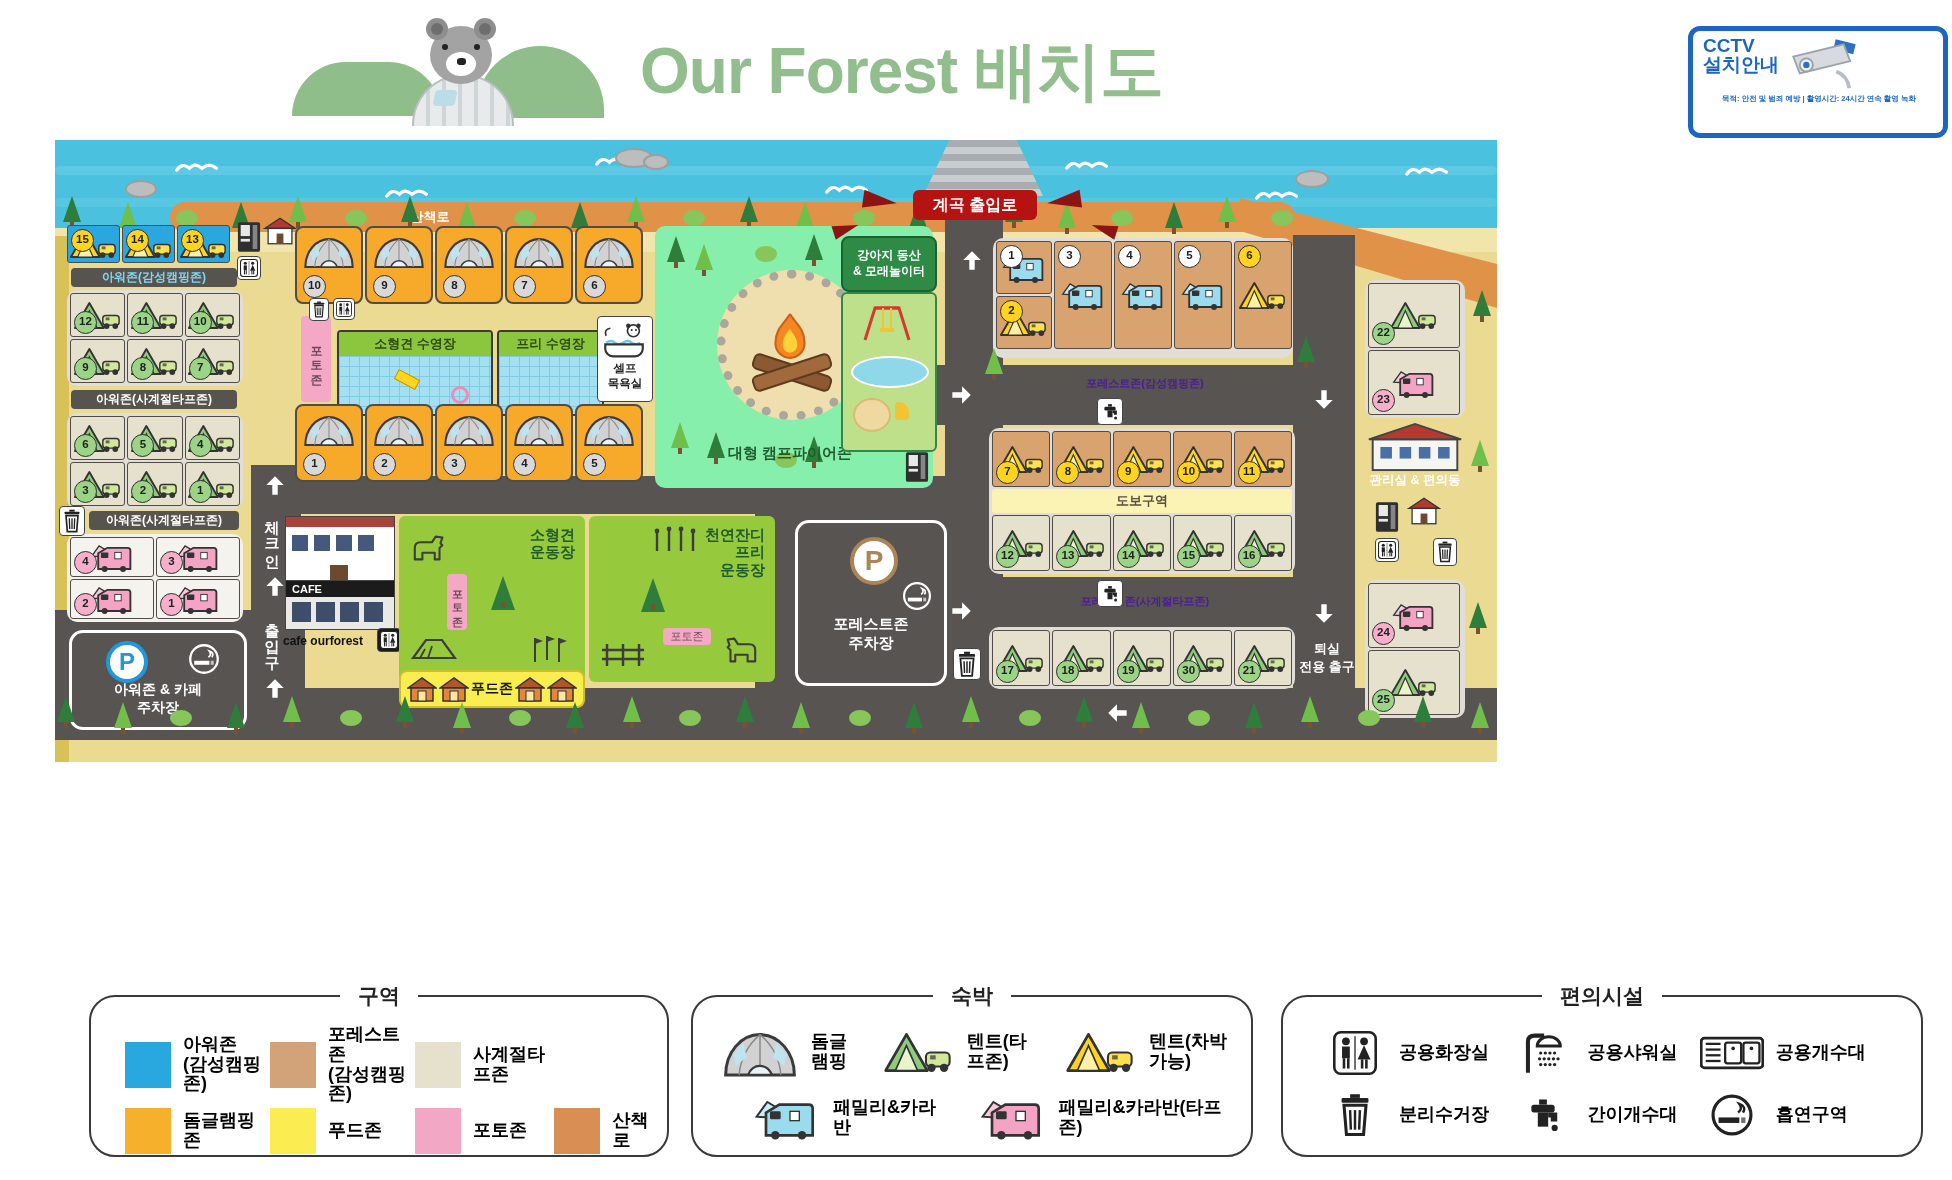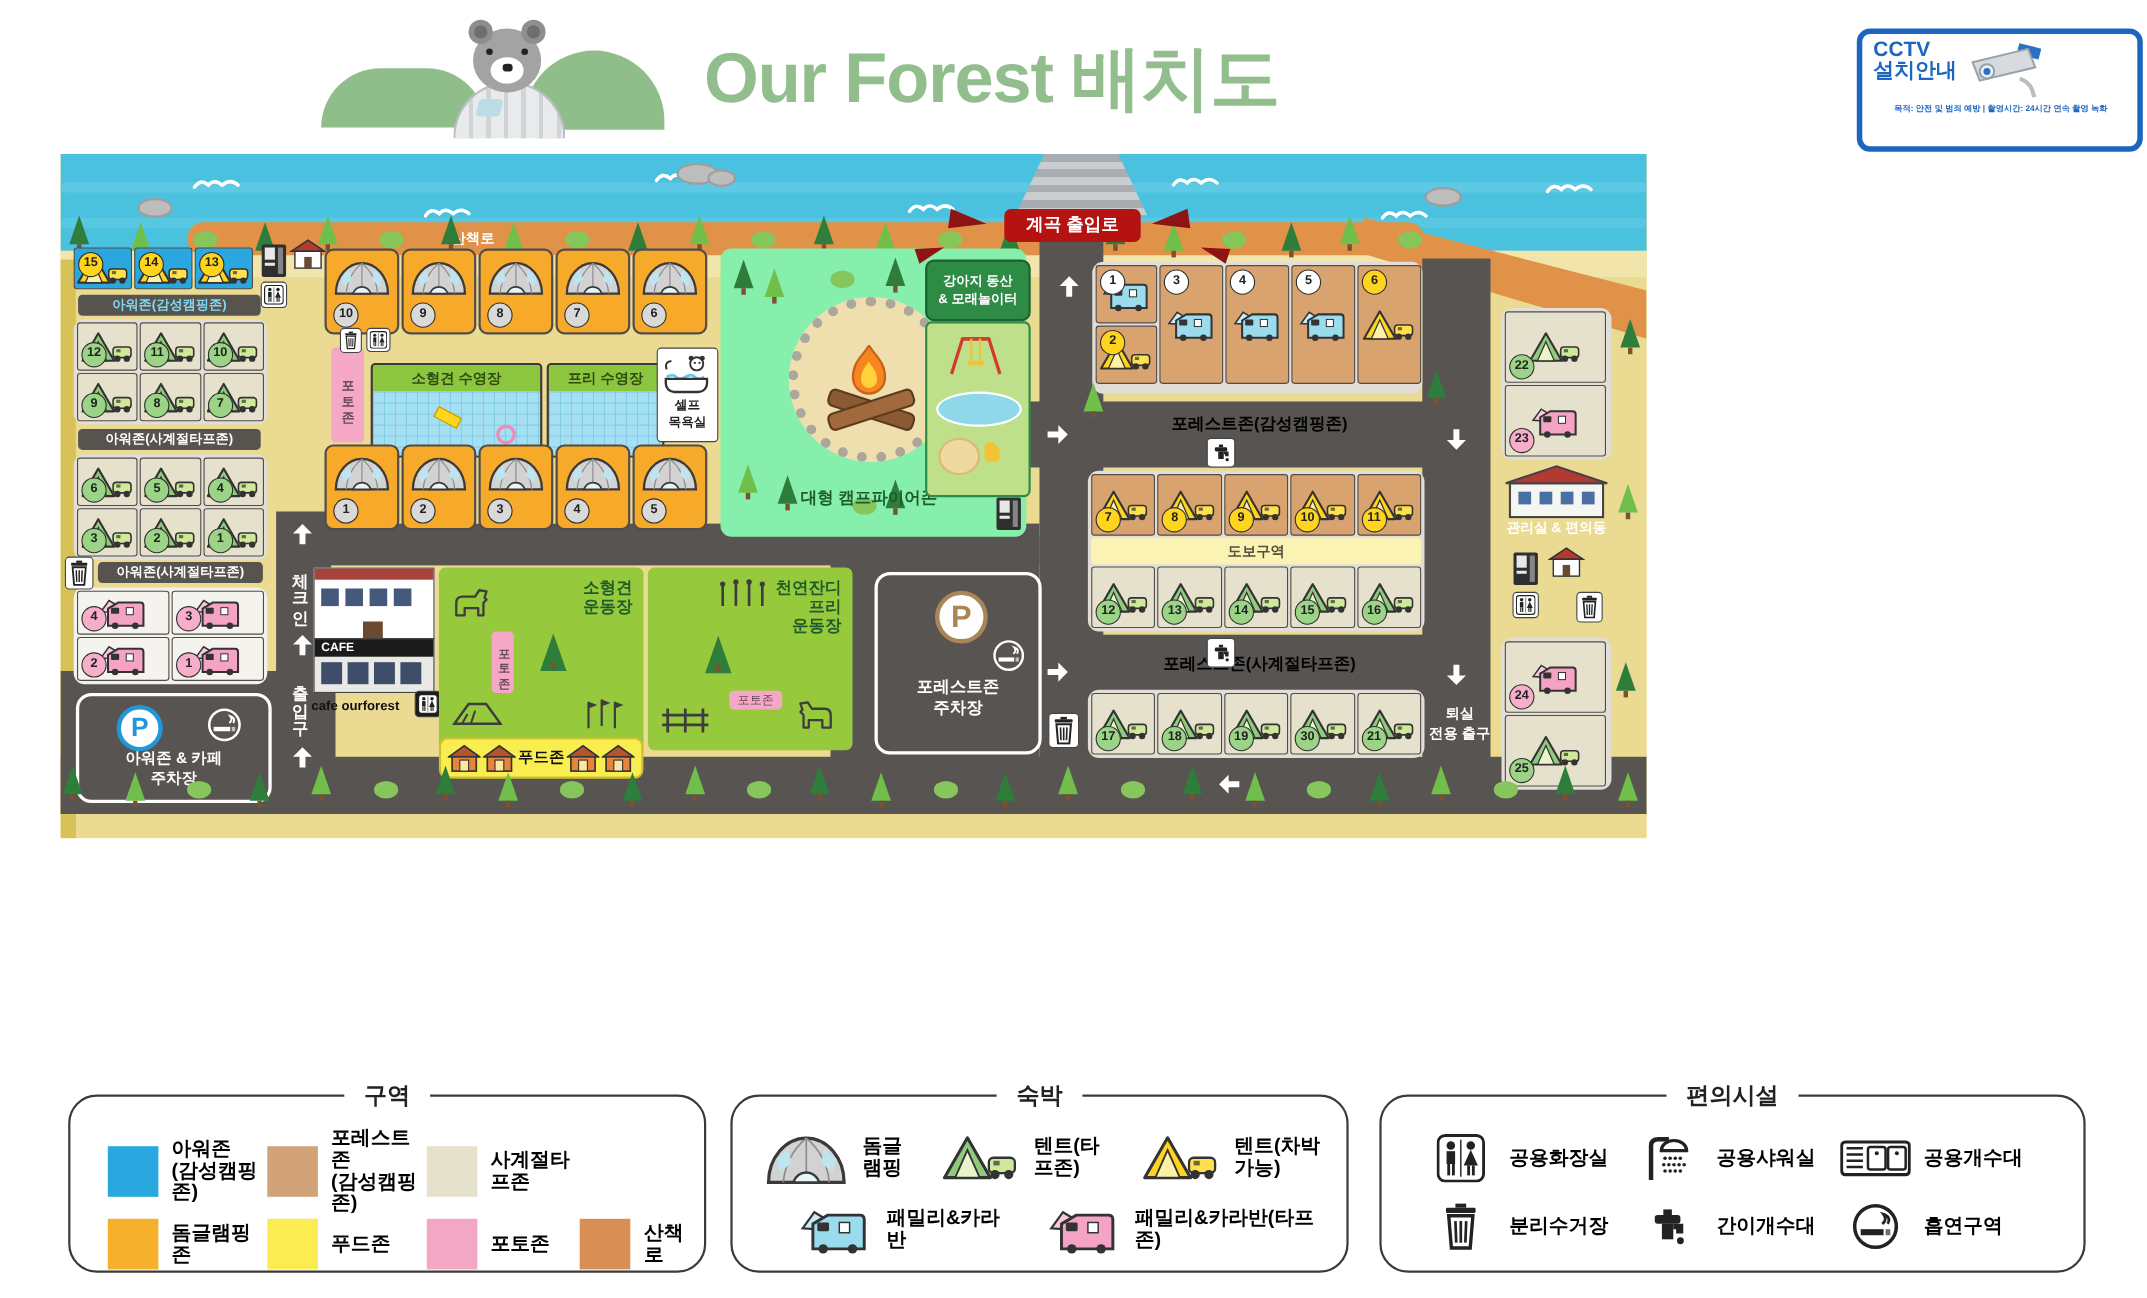--- a/index.html
+++ b/index.html
@@ -63,21 +63,21 @@
   .g-dome .badge{left:6px;bottom:4px;background:#D9D9D9;}
   .g-tan .tile{background:#D8A36F;}
   .g-row5 .tile{width:59px;height:56px;}
   .g-stack{display:flex;flex-direction:column;gap:2px;}
   .g-stack .tile{width:56px;height:53px;background:#D8A36F;}
   .g-tall .tile{width:58px;height:108px;background:#D8A36F;align-items:center;}
   .g-east .tile{width:92px;height:65px;}
 
   .bar{position:absolute;background:#57534E;border-radius:4px;color:#fff;font-weight:800;font-size:12px;text-align:center;line-height:19px;height:19px;}
   .bar.blue{color:#7FD8F4;}
-  .roadlabel{position:absolute;color:#000000;font-weight:800;font-size:15px;text-align:center;}
+  .roadlabel{position:absolute;color:#4c1d95;font-weight:800;font-size:11px;text-align:center;}
   .whitelabel{position:absolute;color:#fff;font-weight:800;text-align:center;}
   .vtext{writing-mode:vertical-rl;text-orientation:upright;letter-spacing:2px;font-weight:800;}
   .arr{position:absolute;width:26px;height:26px;}
   .arr svg{width:100%;height:100%;}
   .a-up{transform:rotate(-90deg);} .a-down{transform:rotate(90deg);} .a-left{transform:rotate(180deg);}
 
   .pzone{position:absolute;background:#F4A8C6;border-radius:4px;color:#6B4A5A;display:flex;align-items:center;justify-content:center;font-size:12px;}
   .pool{position:absolute;border:2px solid #3B3B3B;border-radius:4px;overflow:hidden;box-sizing:border-box;margin-top:14px;}
   .poolhead{height:24px;background:#8CC63E;color:#2F4A12;font-weight:800;font-size:13px;text-align:center;line-height:24px;}
   .water{position:absolute;left:0;right:0;top:24px;bottom:0;background:#A5E0F2;
@@ -88,21 +88,21 @@
   .tree::after{content:"";position:absolute;left:-2px;top:26px;width:4px;height:6px;background:#7A5230;}
   .tree.t2{border-bottom-color:#6FBF4A;}
   .bush{position:absolute;width:22px;height:16px;background:#86C65A;border-radius:50%;}
   .icn{position:absolute;} .icn svg{display:block;}
   .whitetile{background:#fff;border:1.5px solid #444;border-radius:4px;padding:2px;box-sizing:border-box;}
 
   .parkbox{position:absolute;border:3px solid #fff;border-radius:14px;}
   .pcircle{position:absolute;border-radius:50%;background:#fff;font-weight:900;text-align:center;}
 
   
-  .lgbox{position:absolute;border:2.5px solid #3A3A3A;border-radius:26px;background:#fff;box-sizing:border-box;}
+  .lgbox{position:absolute;border:2.5px solid #3A3A3A;border-radius:26px;background:#fff;box-sizing:border-box;margin-left:27px;}
   .lgtitle{position:absolute;top:-15px;left:50%;transform:translateX(-50%);background:#fff;padding:0 18px;font-size:21px;font-weight:900;color:#222;}
   .lgitem{display:flex;align-items:center;gap:12px;}
   .lgswatch{width:46px;height:46px;flex:0 0 46px;}
   .lglabel{font-size:18px;font-weight:800;line-height:1.1;color:#000000;}
   #zones-grid{position:absolute;left:34px;top:28px;right:14px;bottom:12px;display:grid;grid-template-columns:1.25fr 1.25fr 1.2fr .9fr;grid-auto-rows:1fr;gap:4px 8px;align-items:center;}
   .lrow{position:absolute;display:flex;align-items:center;gap:14px;}
   .licon{display:flex;align-items:center;justify-content:center;}
   #fac-grid{position:absolute;left:40px;top:26px;right:16px;bottom:10px;display:grid;grid-template-columns:1fr 1fr 1.15fr;grid-auto-rows:1fr;gap:2px 10px;align-items:center;}
 </style>
 </head>

